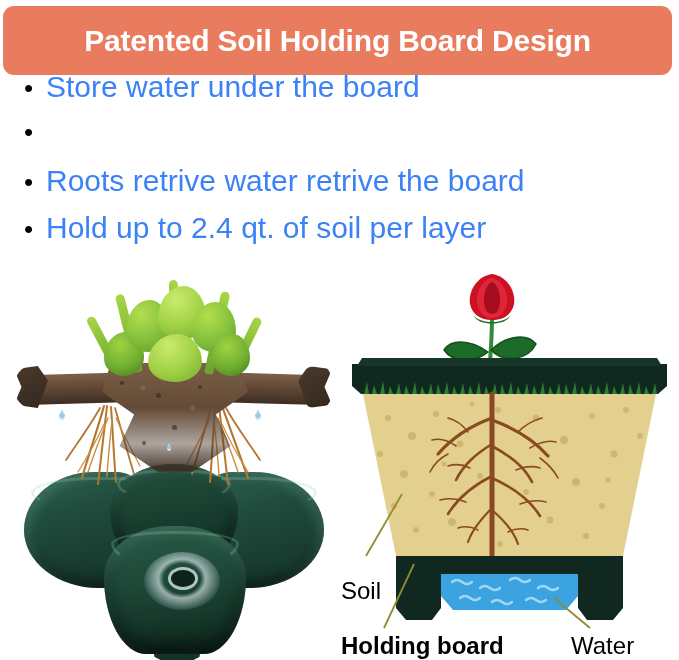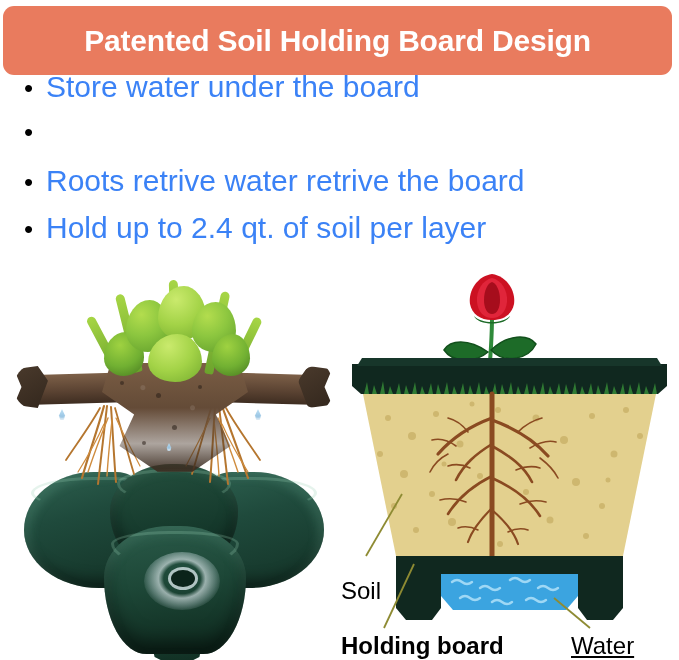--- a/index.html
+++ b/index.html
@@ -229,21 +229,21 @@
   .dg-svg { position: absolute; left: 0; top: 0; }
   .label {
     position: absolute;
     font-size: 24px;
     color: #000;
     white-space: nowrap;
     line-height: 1;
   }
   .label-soil    { left: 1px;   top: 296px; margin-top: 15px; }
   .label-board   { left: 1px;   top: 366px; font-weight: bold; }
-  .label-water   { left: 231px; top: 366px; text-decoration: underline; }
+  .label-water   { left: 231px; top: 366px; }
 </style>
 </head>
 <body>
 
 <div class="banner">
   <span class="banner-title">Patented Soil Holding Board Design</span>
 </div>
 
 <div class="bullets">
 

